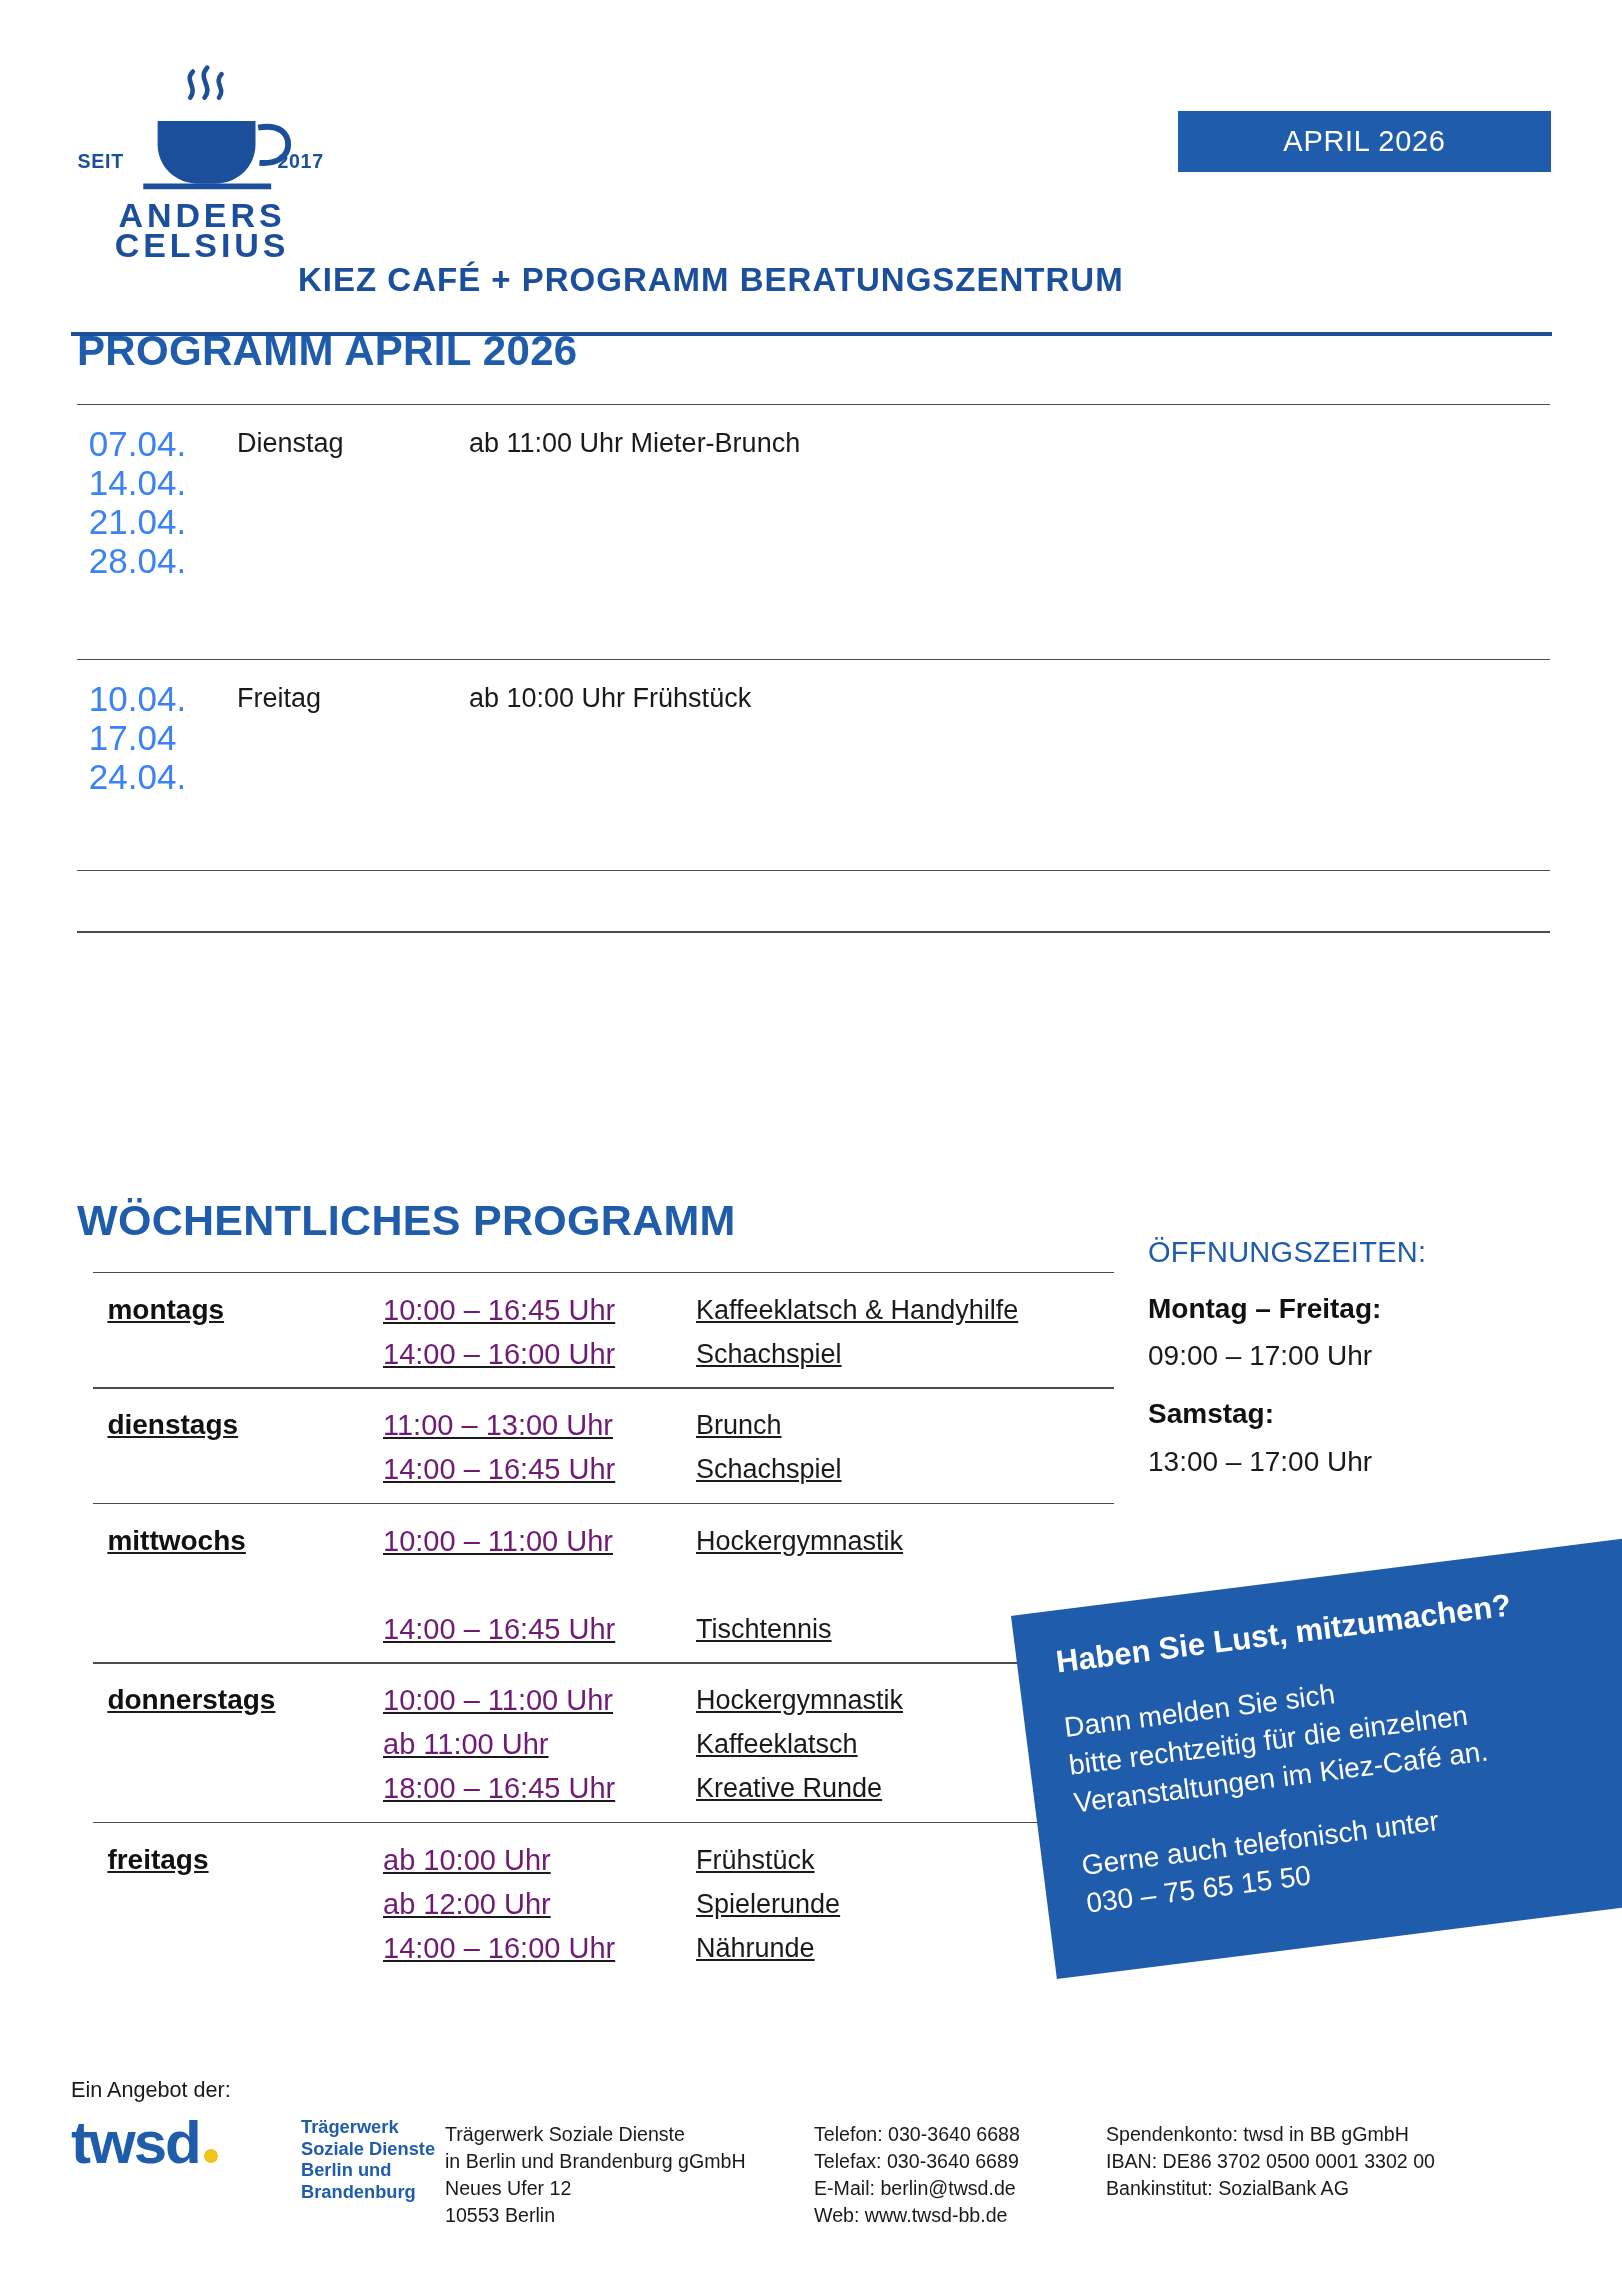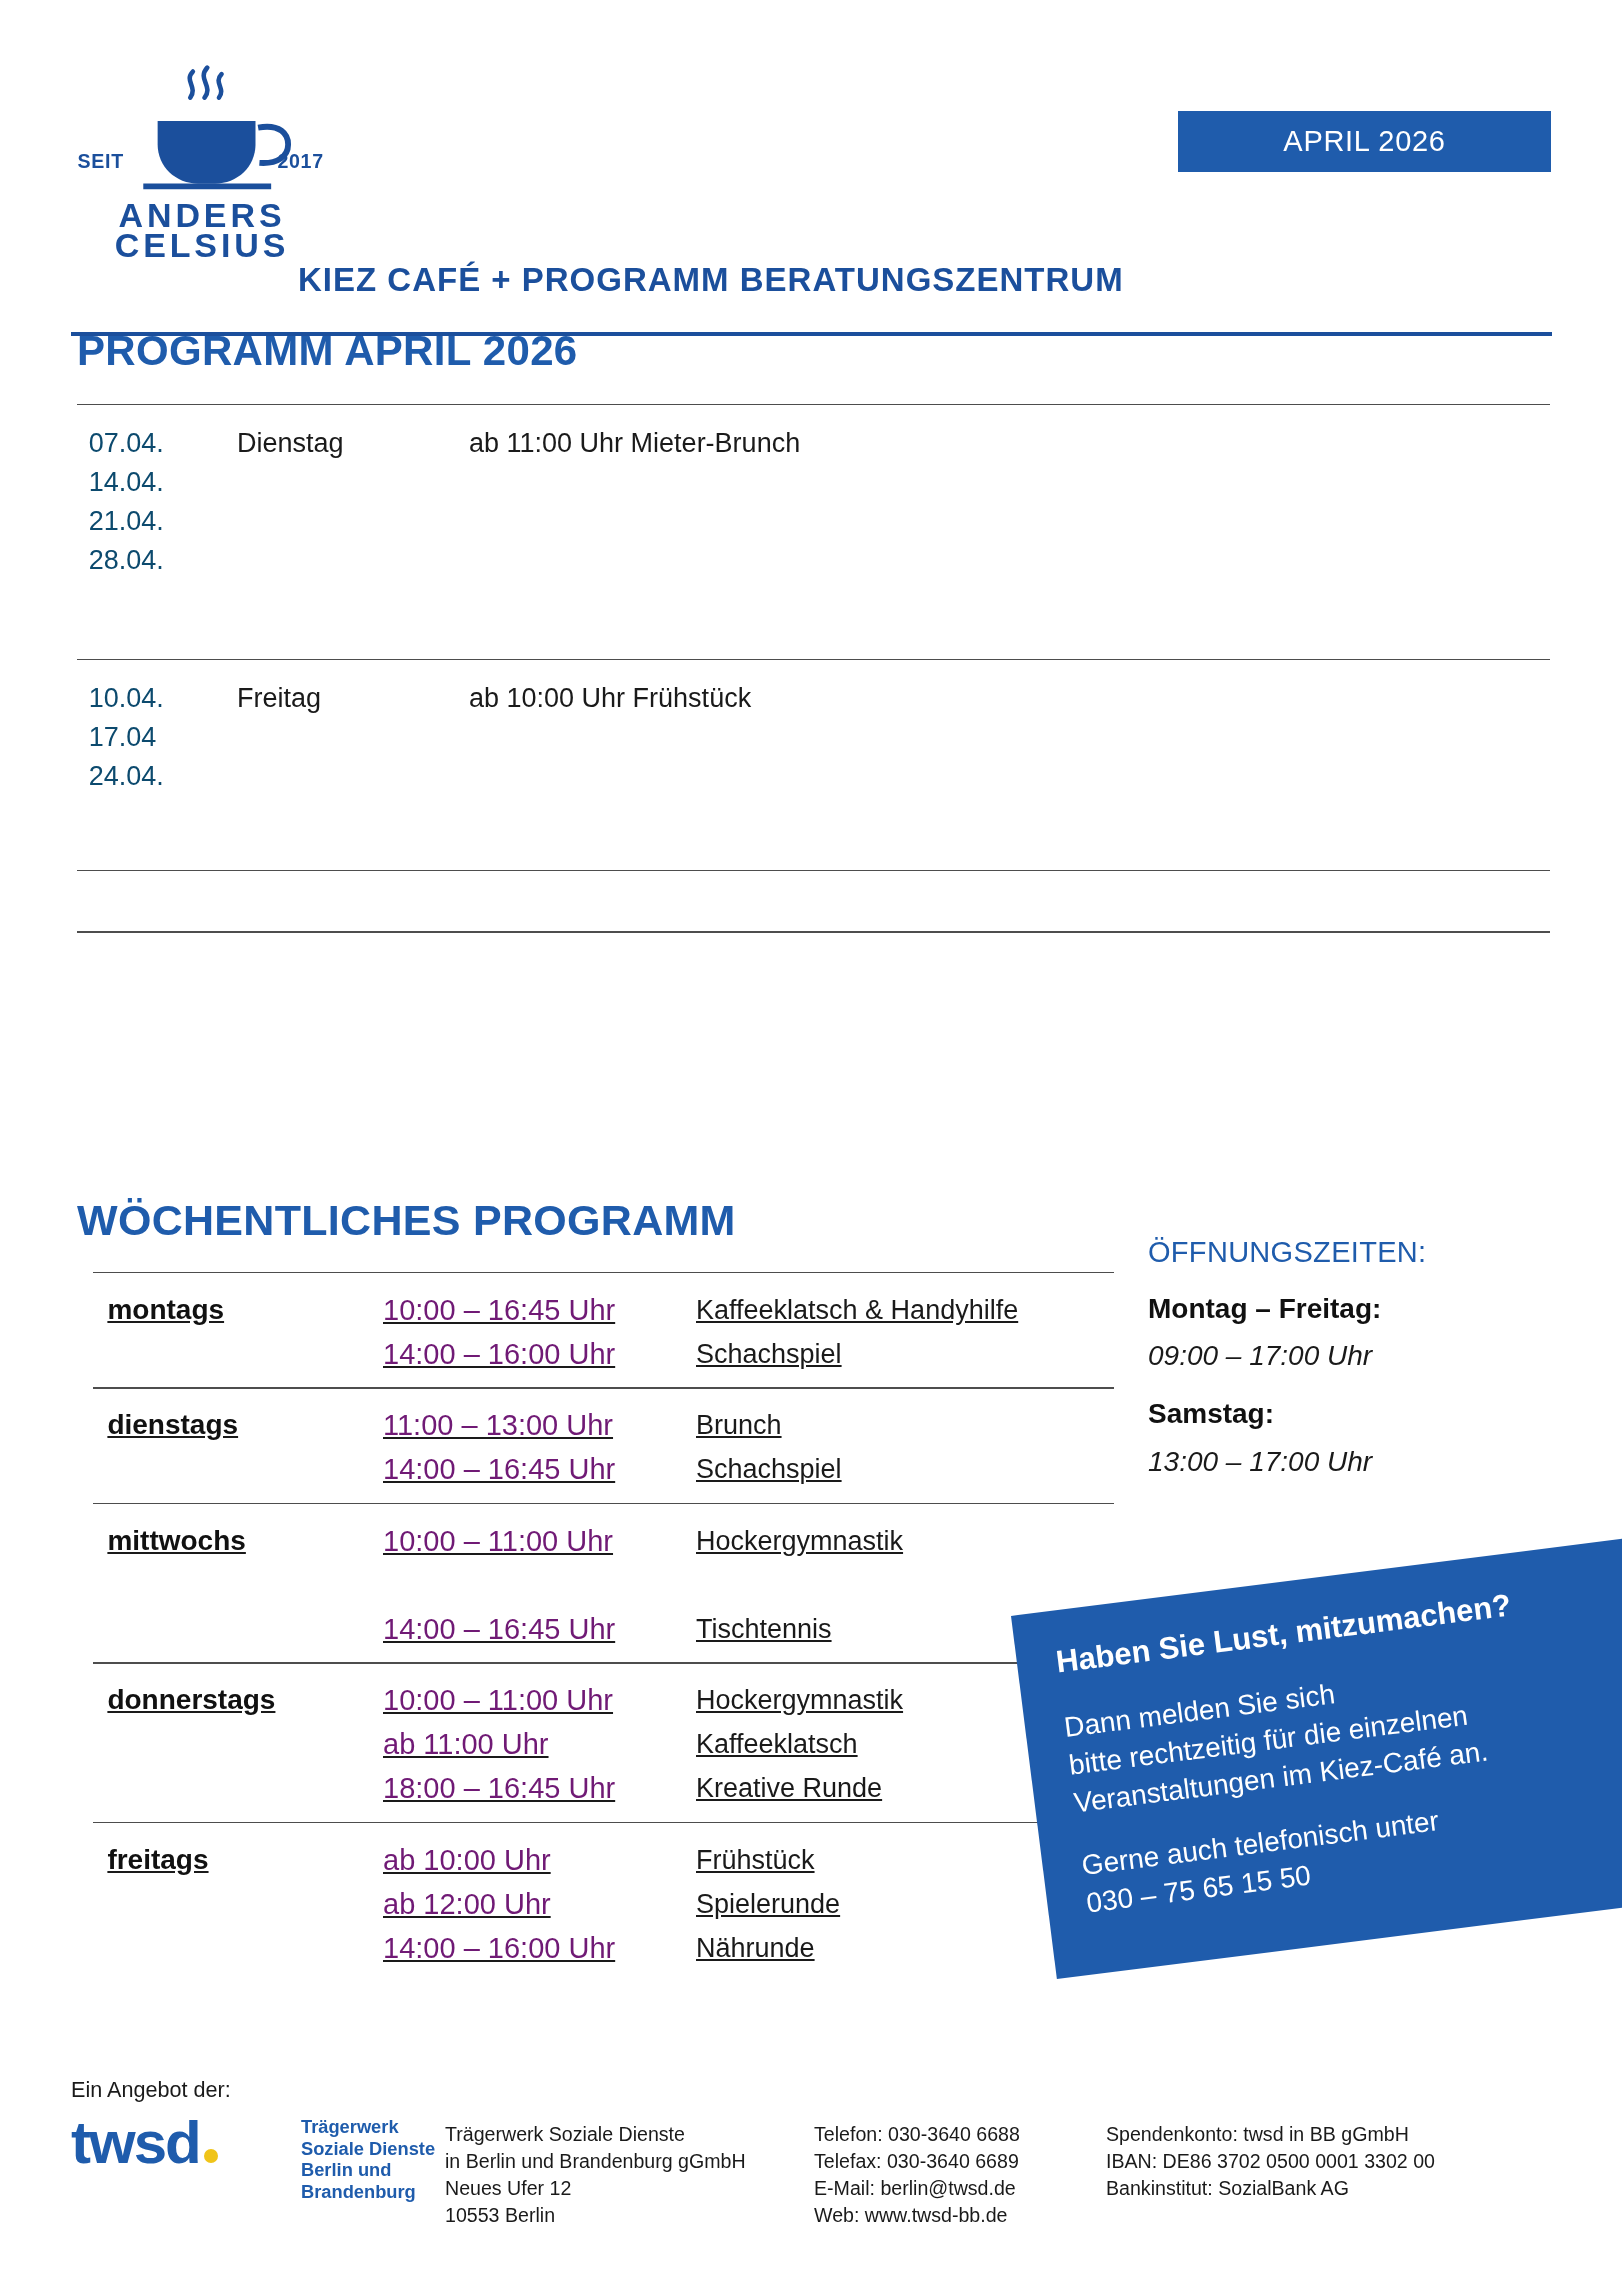--- a/index.html
+++ b/index.html
@@ -126,23 +126,23 @@
     height: 1.3px;
     background: #4d4d4d;
     width: 1473px;
   }
   .m-block {
     display: flex;
     padding: 18.3px 0 14.4px 0;
   }
   .m-dates {
     width: 160px;
-    font-size: 27px;
+    font-size: 35px;
     line-height: 39px;
-    color: #0c4a6e;
+    color: #3b82f6;
     padding-left: 11.8px;
     box-sizing: border-box;
   }
   .m-day {
     width: 232px;
     font-size: 27px;
     line-height: 39px;
     color: #1a1a1a;
   }
   .m-desc {
@@ -209,21 +209,20 @@
   .hours-label {
     font-size: 28px;
     font-weight: bold;
     color: #111111;
     margin-bottom: 15.7px;
   }
   .hours-value {
     font-size: 28px;
     color: #1a1a1a;
     margin-bottom: 26px;
-    font-style: italic;
   }
 
   
   .callout {
     position: absolute;
     left: 1011px;
     top: 1616px;
     width: 661px;
     height: 366px;
     background: #1f5cac;

